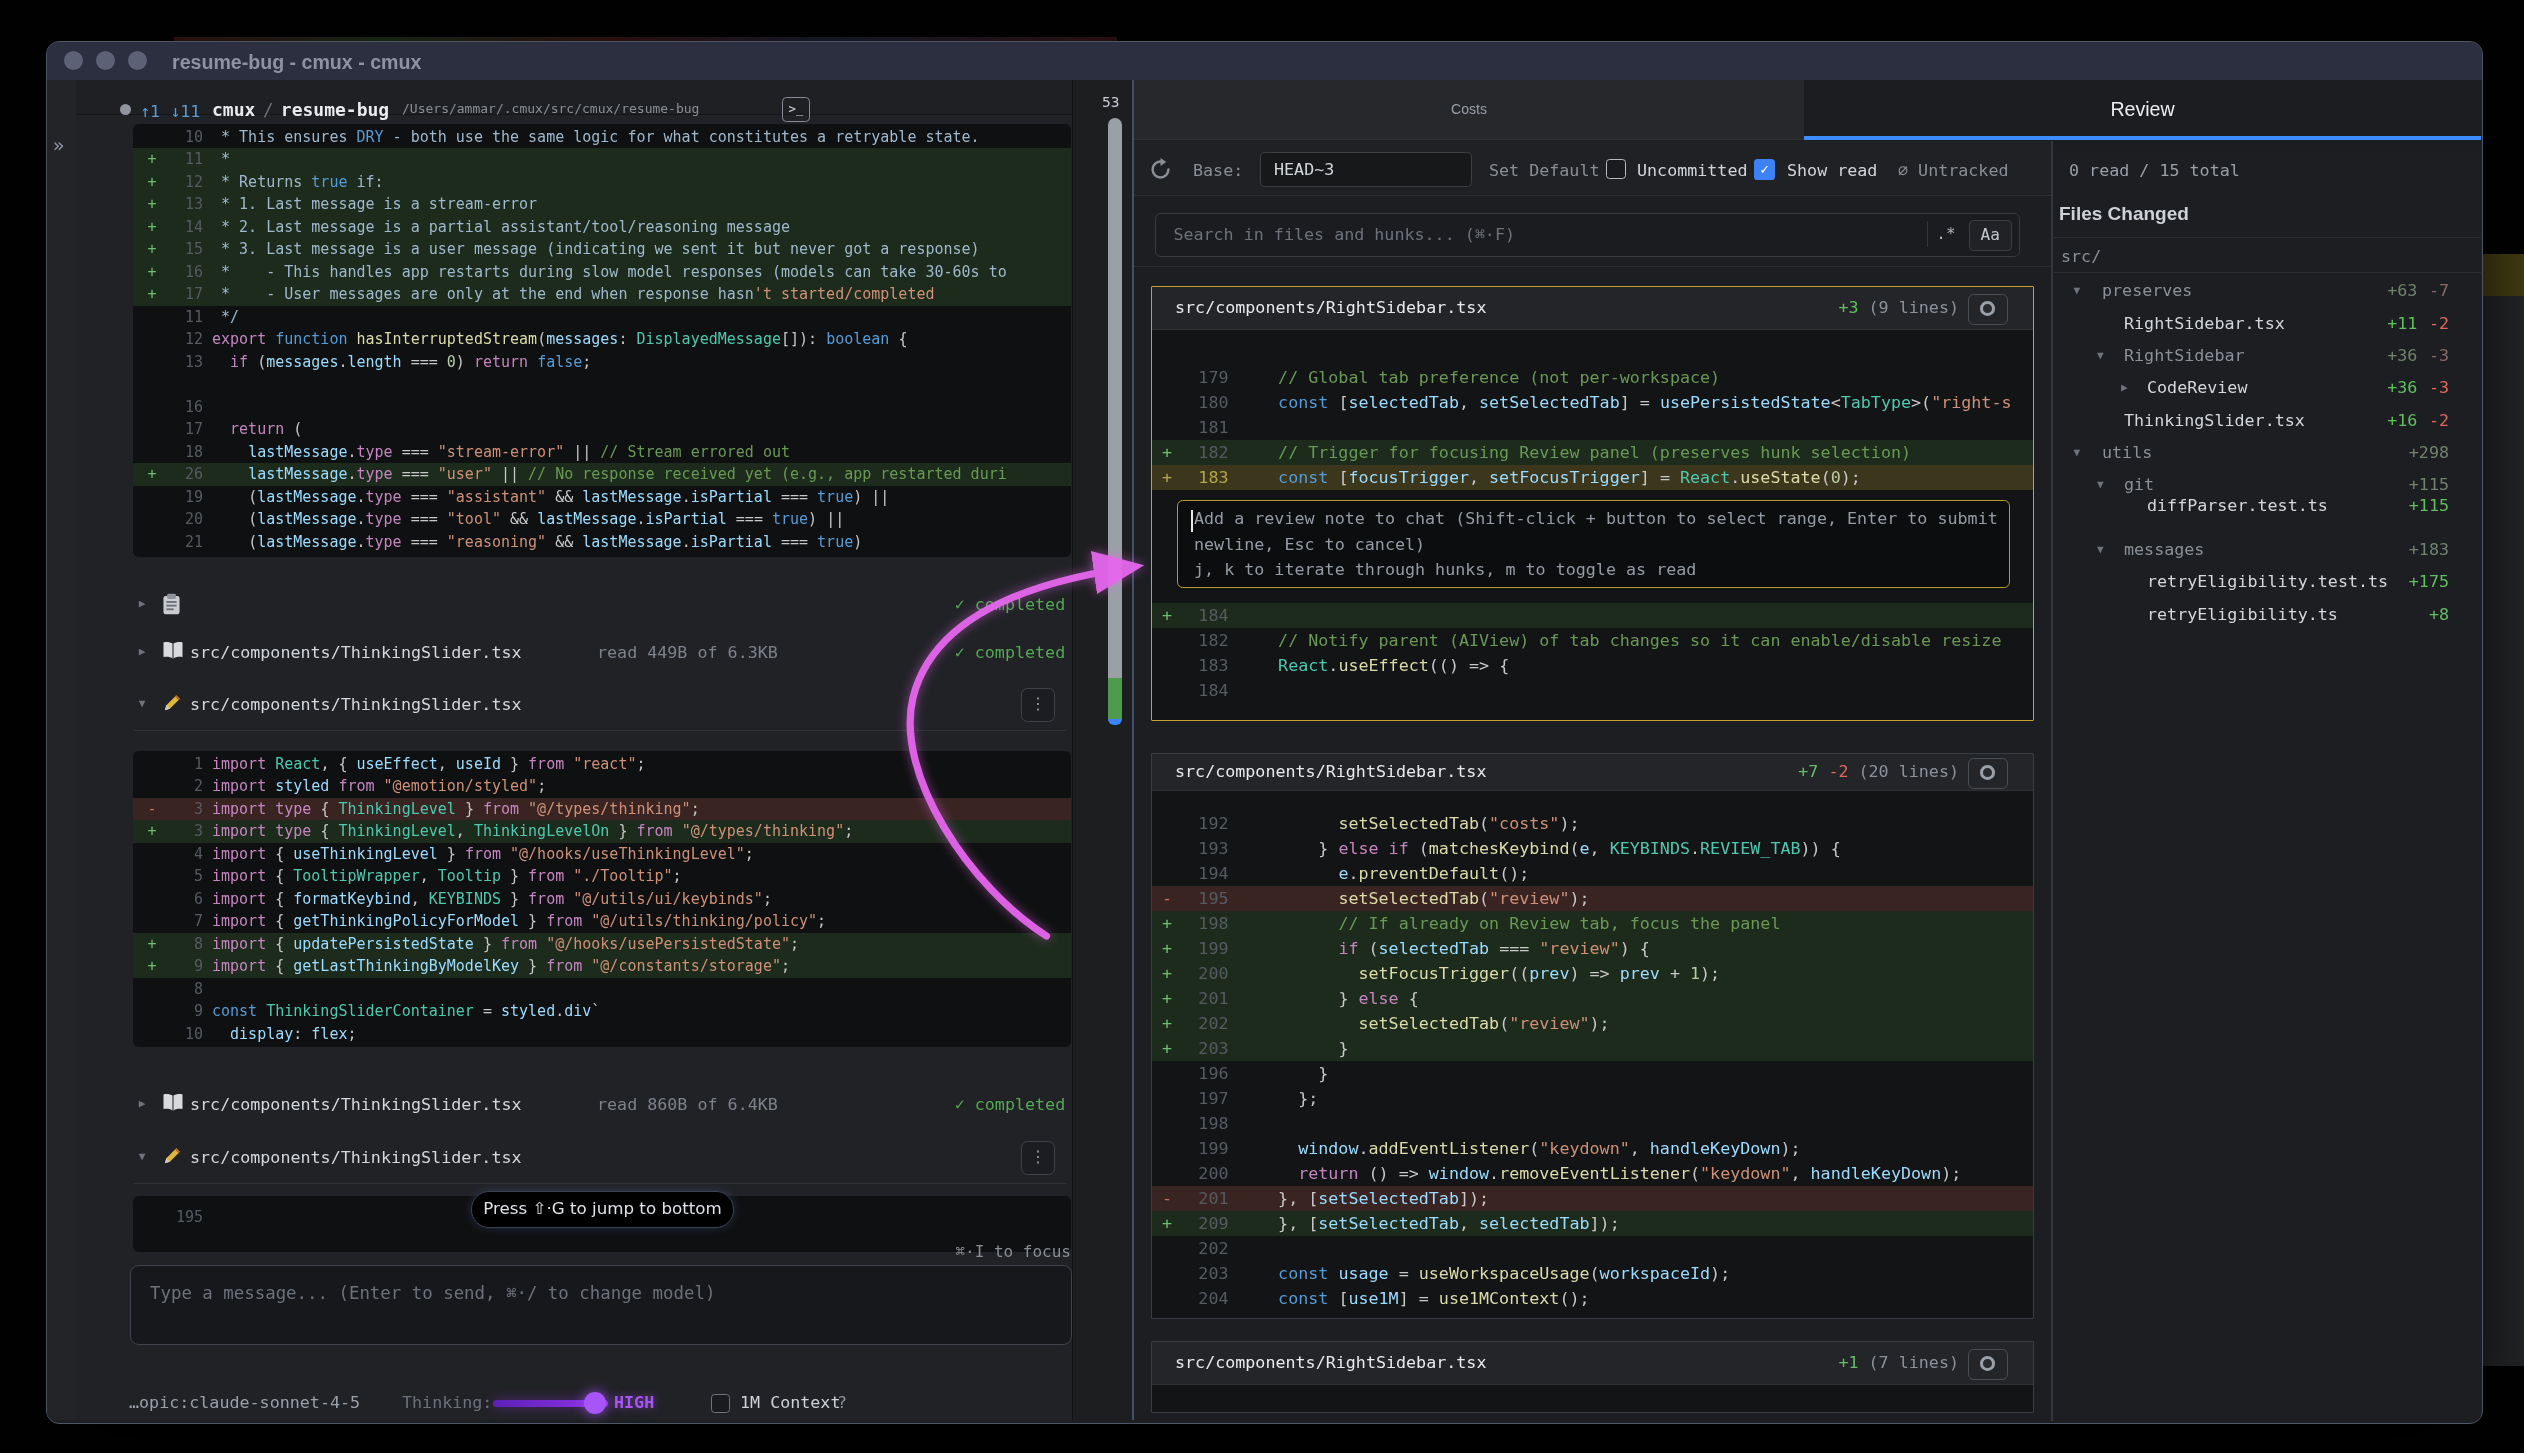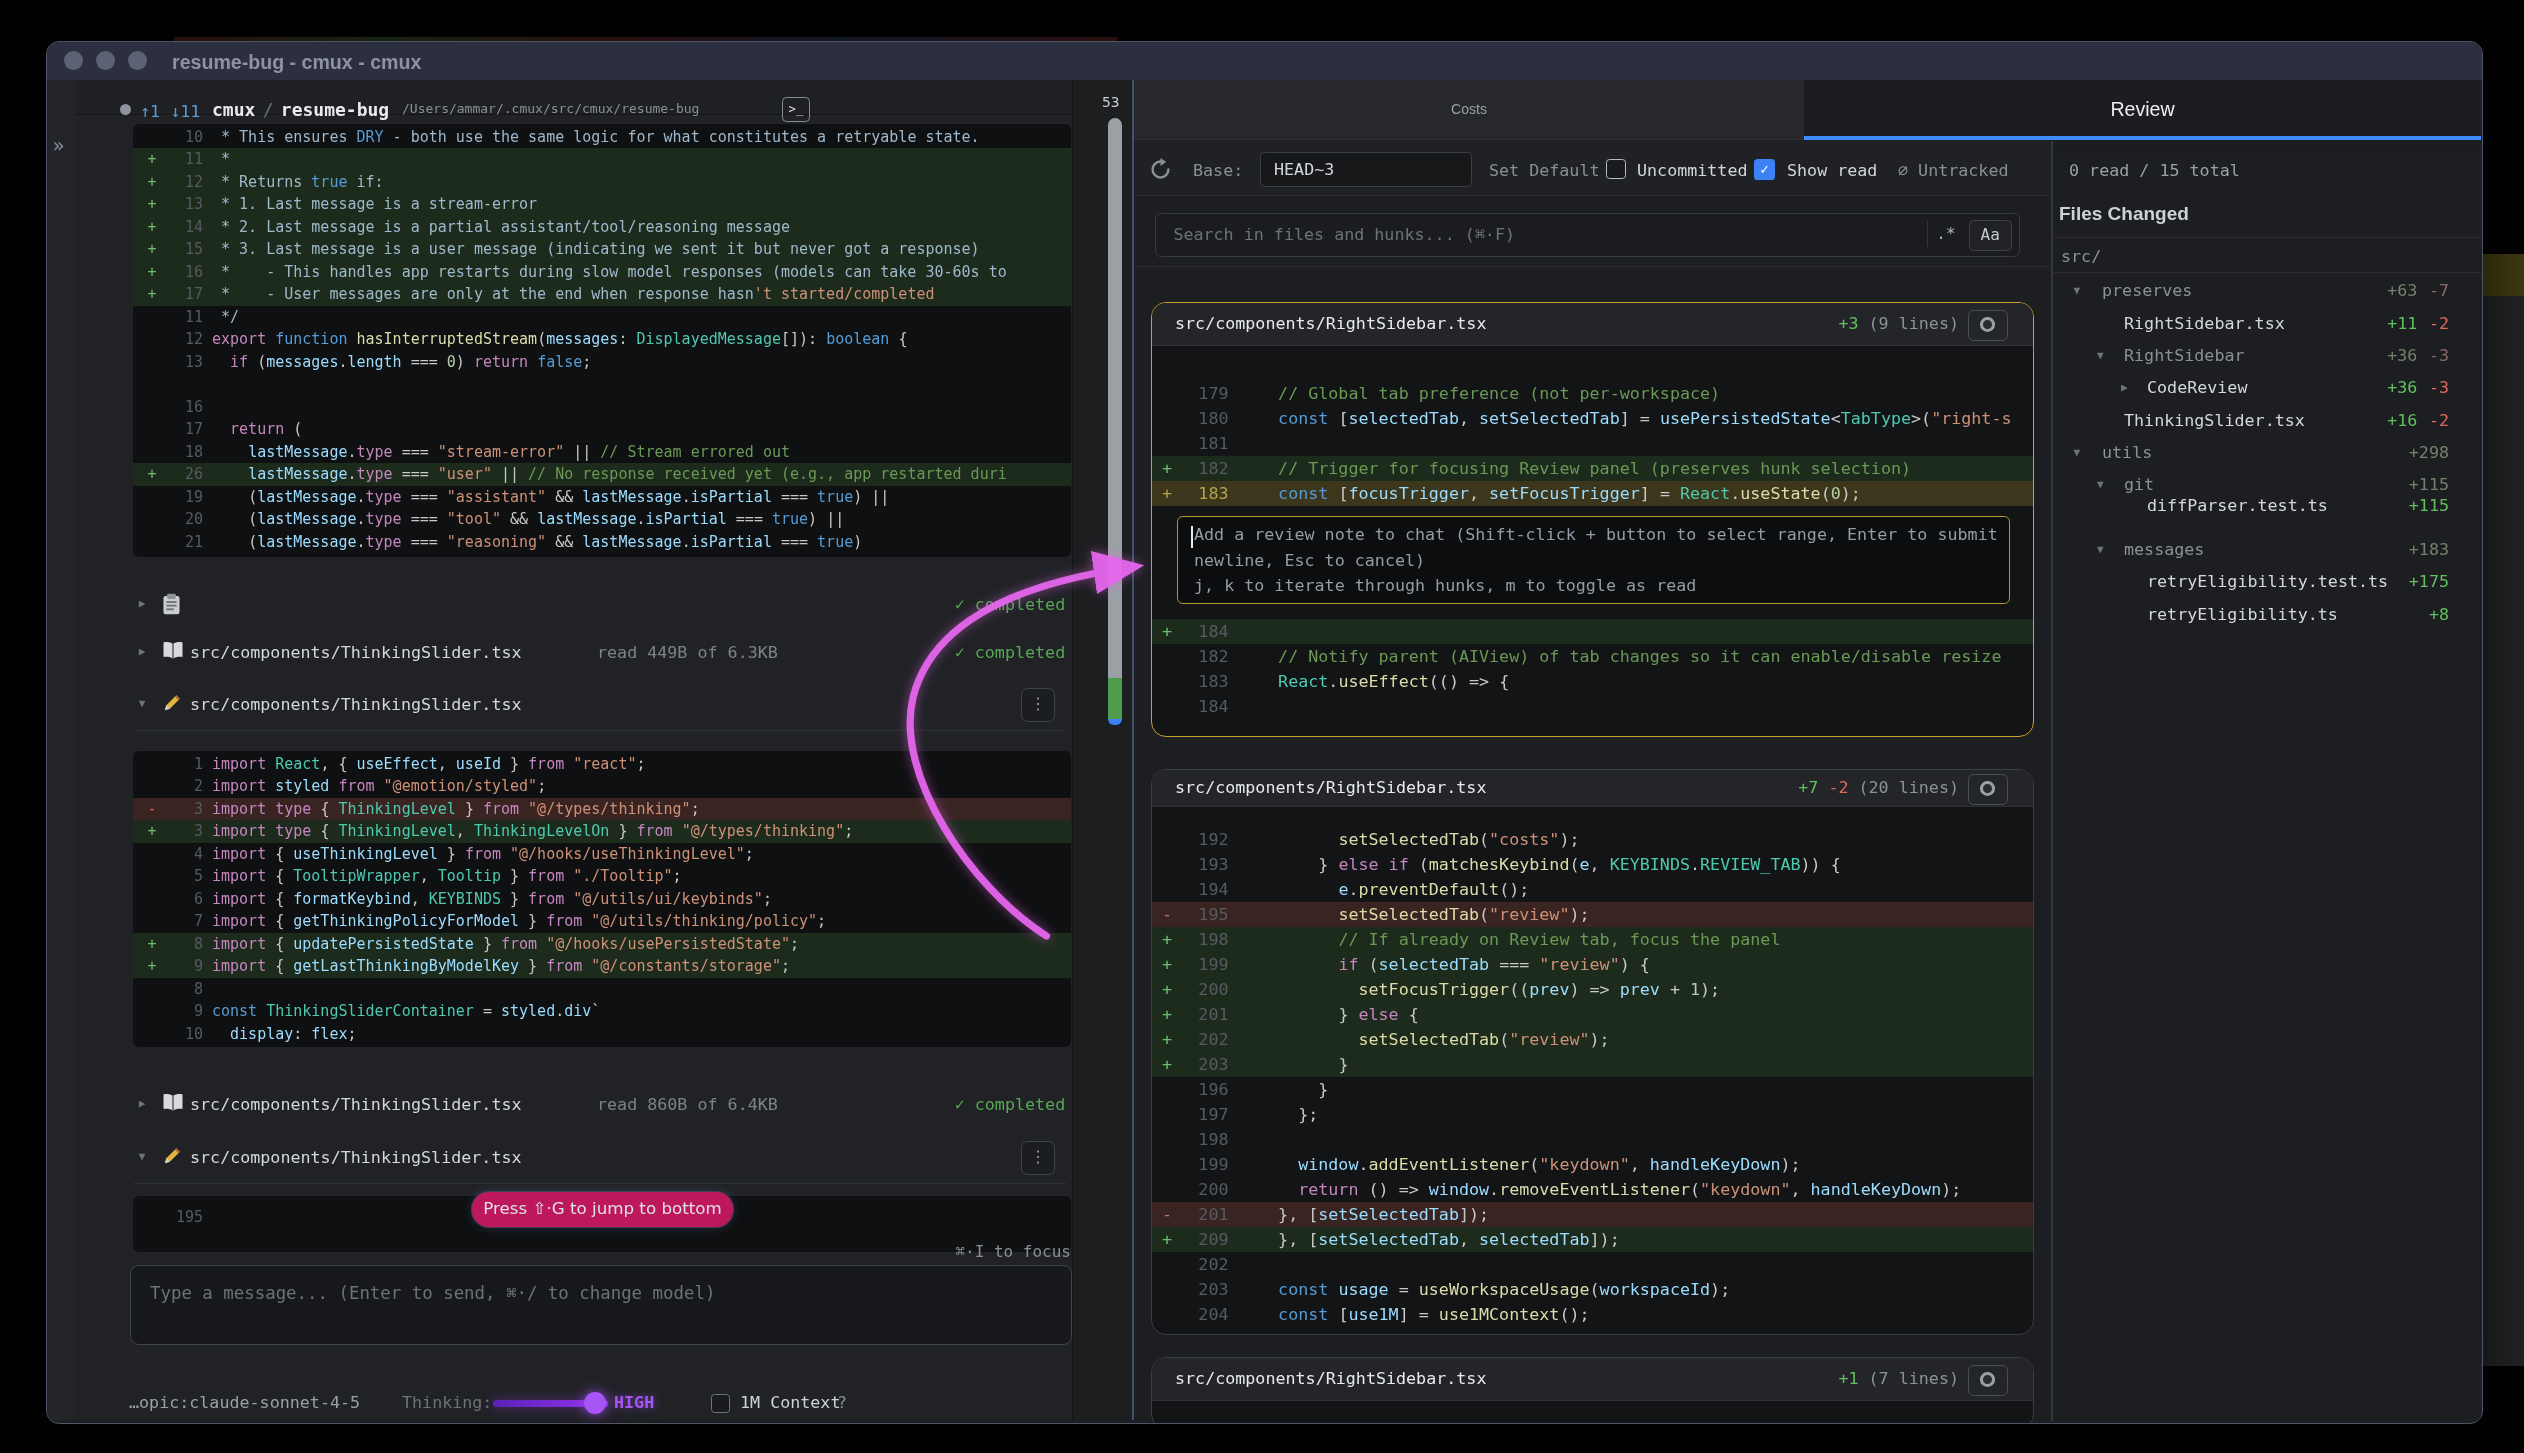--- a/index.html
+++ b/index.html
@@ -64,21 +64,21 @@
   .toolrow .tri{position:absolute;left:5.8px;top:0;line-height:32px;font-size:11px;color:#6f747c;}
   .toolrow .ticon{position:absolute;left:29px;top:5px;}
   .toolrow .tlabel{position:absolute;left:57px;line-height:32px;}
   .toolrow .tmeta{position:absolute;left:464px;line-height:32px;color:#7d828a;}
   .toolrow .tstatus{position:absolute;right:5.8px;line-height:32px;color:#55a855;}
   .menu-btn{position:absolute;width:32px;height:32px;border:1.1px solid #3f434a;border-radius:6.5px;
     color:#9aa0a8;font-size:16px;text-align:center;line-height:30px;background:#1c1d20;}
   .hrule{left:87px;width:932px;height:0.7px;background:#2e3134;}
 
   
-  #jump-pill{left:424px;top:1149px;width:261px;height:35px;border-radius:18px;background:#be185d;
+  #jump-pill{left:424px;top:1149px;width:261px;height:35px;border-radius:18px;background:#000000;
     border:1.5px solid #3b4254;box-shadow:0 0 10px rgba(90,130,200,.25);
     text-align:center;line-height:33px;font-size:16.7px;color:#dfe2e7;
     font-family:"DejaVu Sans","Liberation Sans",sans-serif;}
   #focus-hint{left:806px;top:1200px;width:218px;text-align:right;font-size:16px;color:#8a8f96;}
   #chat-input{left:83px;top:1223px;width:940px;height:78px;border:1.5px solid #40444c;border-radius:8.7px;
     background:#17181b;}
   #chat-input .ph{position:absolute;left:19px;top:17.4px;font-size:17.4px;color:#6d727a;}
 
   
   #sb-model{left:82px;top:1350px;font-size:16.7px;color:#9aa0a8;}
@@ -125,21 +125,21 @@
   
   #search-box{left:1108px;top:171px;width:863px;height:42px;border:1.1px solid #383b40;border-radius:5.8px;background:#1b1c1f;}
   #search-ph{position:absolute;left:17.4px;top:10px;font-size:16.7px;color:#6d727a;}
   #btn-regex{position:absolute;right:55px;top:7.3px;width:36px;height:26px;color:#aeb3ba;font-size:16px;
     text-align:center;line-height:26px;border-left:0.7px solid #33363b;}
   #btn-case{position:absolute;right:7.3px;top:5.8px;width:41px;height:29px;border:1.1px solid #3c3f44;border-radius:4.4px;
     color:#c3c7cd;font-size:16px;text-align:center;line-height:27.6px;background:#202226;}
   #search-divider{left:1087px;top:224px;width:917px;height:0.7px;background:#2a2c2f;}
 
   
-  .card{left:1104px;width:881px;background:#131416;border:1.1px solid #3a3d42;border-radius:15px;overflow:hidden;margin-top:16px;}
+  .card{left:1104px;width:881px;background:#131416;border:1.1px solid #3a3d42;border-radius:1px;overflow:hidden;}
   .card.selected{border:1.8px solid #c6a32f;}
   .card-head{position:relative;height:42px;background:#232528;border-bottom:0.7px solid #2f3134;}
   .card-file{position:absolute;left:23px;top:10px;font-size:16.7px;color:#e8eaee;}
   .card-stats{position:absolute;right:74px;top:10px;font-size:16.7px;color:#8d929a;}
   .card-stats .plus{color:#62c05e;} .card-stats .minus{color:#e0685c;}
   .readmark{position:absolute;right:25px;top:6.5px;width:38px;height:29px;border:1.1px solid #4a4e55;border-radius:5.8px;}
   .readmark i{position:absolute;left:11px;top:6.5px;width:8.7px;height:8.7px;border:3.6px solid #9ba0a8;border-radius:50%;background:#2a2c30;}
   #card0{top:244px;height:433px;} #card0 .card-rows{padding-top:35px;}
   #card1{top:711px;height:564px;} #card1 .card-rows{padding-top:20px;} #card1 .card-head{height:36px;} #card1 .card-file{top:7.3px;} #card1 .card-stats{top:7.3px;} #card1 .readmark{top:3.6px;}
   #card2{top:1299px;height:70px;}

